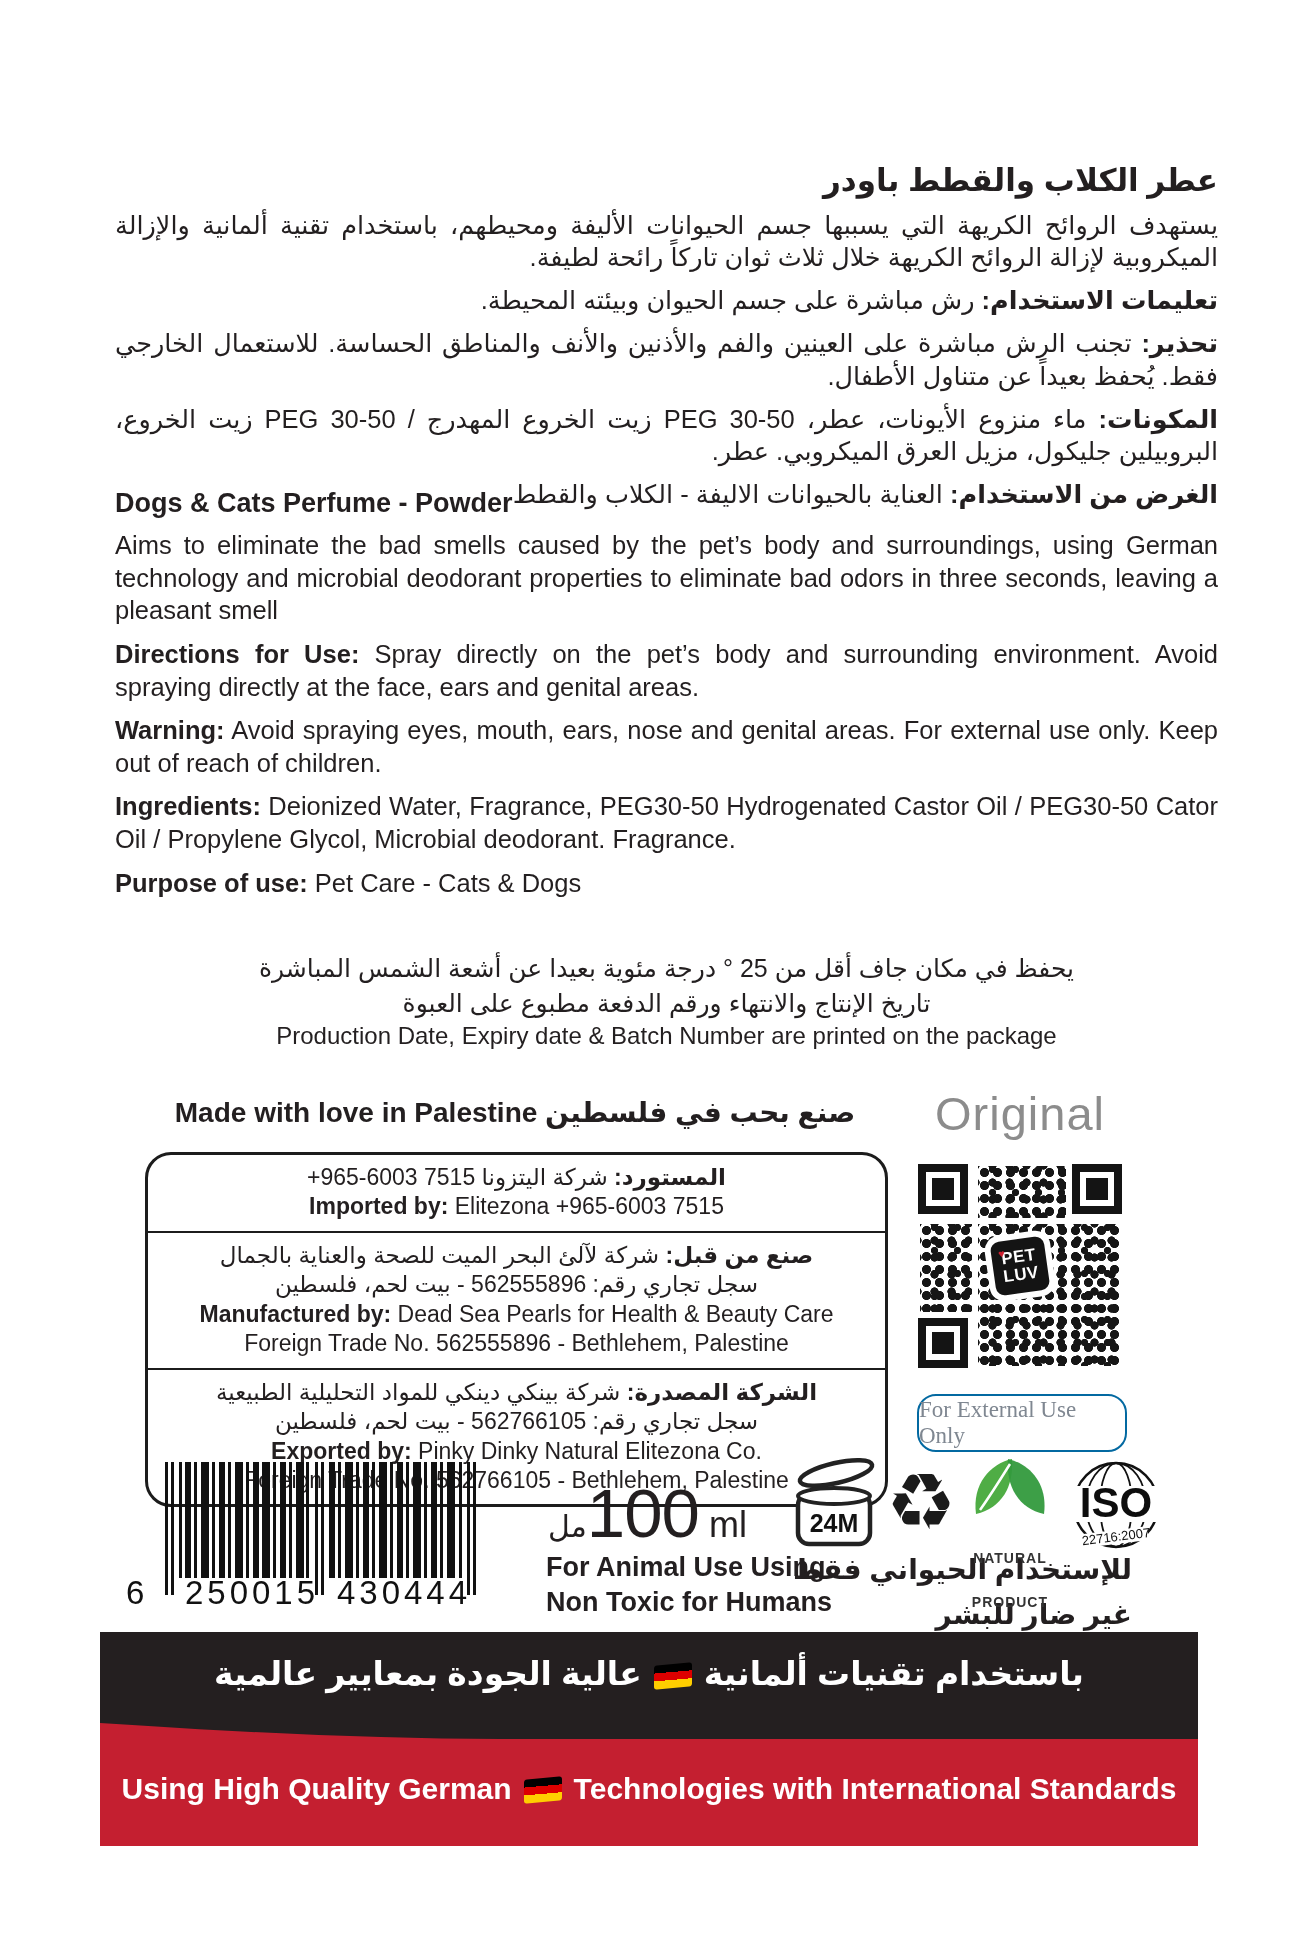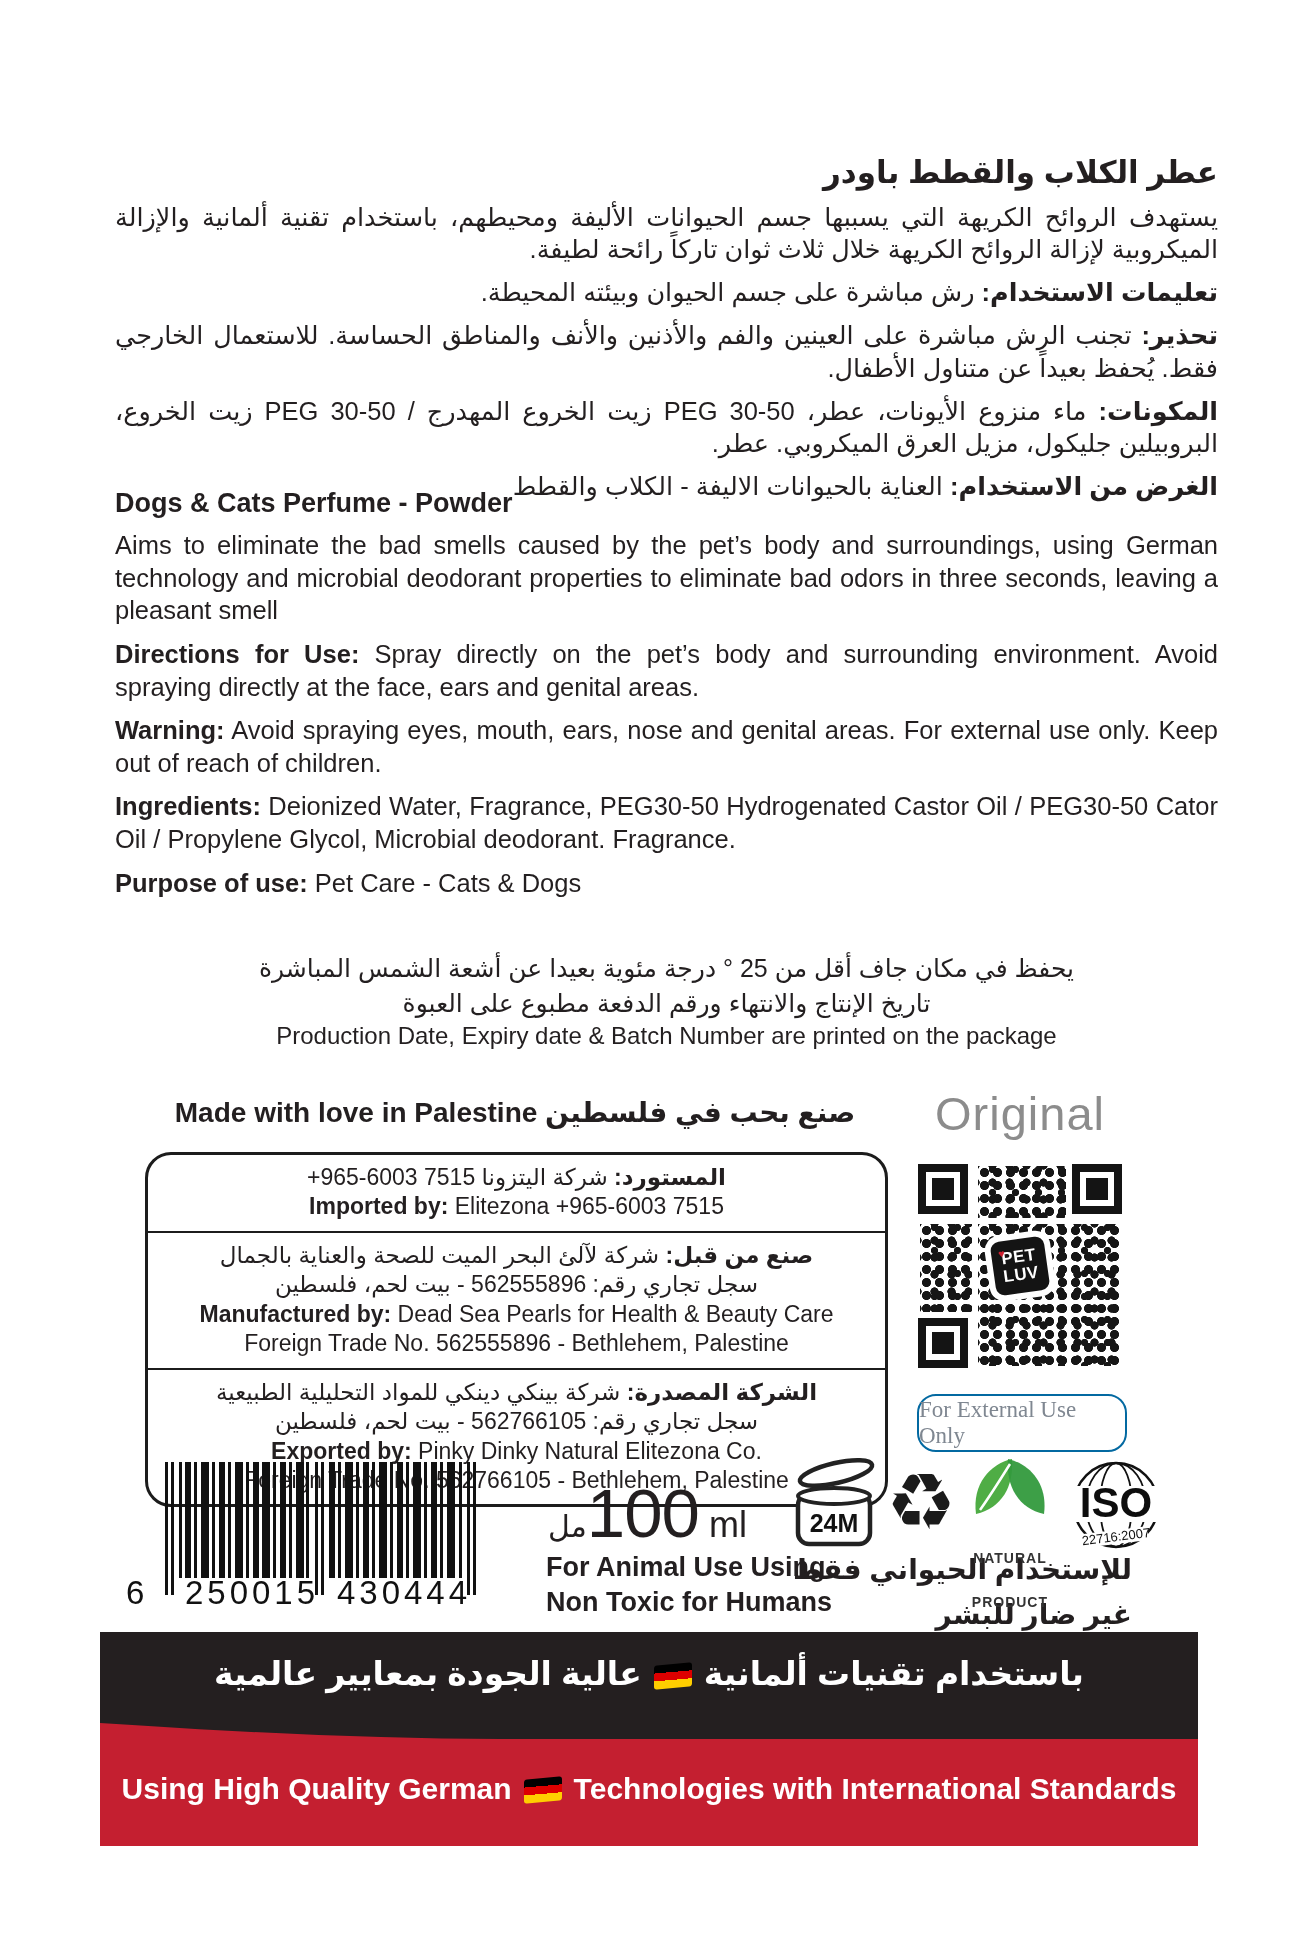--- a/index.html
+++ b/index.html
@@ -1,21 +1,21 @@
 <!DOCTYPE html>
 <html><head>
 <meta charset="utf-8">
 <style>
   html,body{margin:0;padding:0;background:#fff;}
   .page{position:relative;width:1298px;height:1946px;background:#fff;overflow:hidden;
         font-family:"Liberation Sans","DejaVu Sans",sans-serif;color:#231f20;}
 
   
   .ar-block{position:absolute;top:146px;left:115px;width:1103px;direction:rtl;}
-  .ar-title{font-size:31px;font-weight:bold;text-align:right;margin:8px 0 10px 0;}
+  .ar-title{font-size:31px;font-weight:bold;text-align:right;margin:16px 0 10px 0;}
   .ar-block p{font-size:25.5px;line-height:1.26;text-align:justify;margin:0 0 11px 0;}
   .lab{font-weight:bold;}
 
   .en-block{position:absolute;top:488px;left:115px;width:1103px;}
   .en-title{font-size:27px;font-weight:bold;margin:0 0 10px 0;}
   .en-block p{font-size:25.5px;line-height:1.28;text-align:justify;margin:0 0 11px 0;}
 
   .storage-block{position:absolute;top:951px;left:115px;width:1103px;text-align:center;}
   .storage-ar{font-size:25px;line-height:1.38;direction:rtl;}
   .storage-en{font-size:24px;line-height:1.35;}

